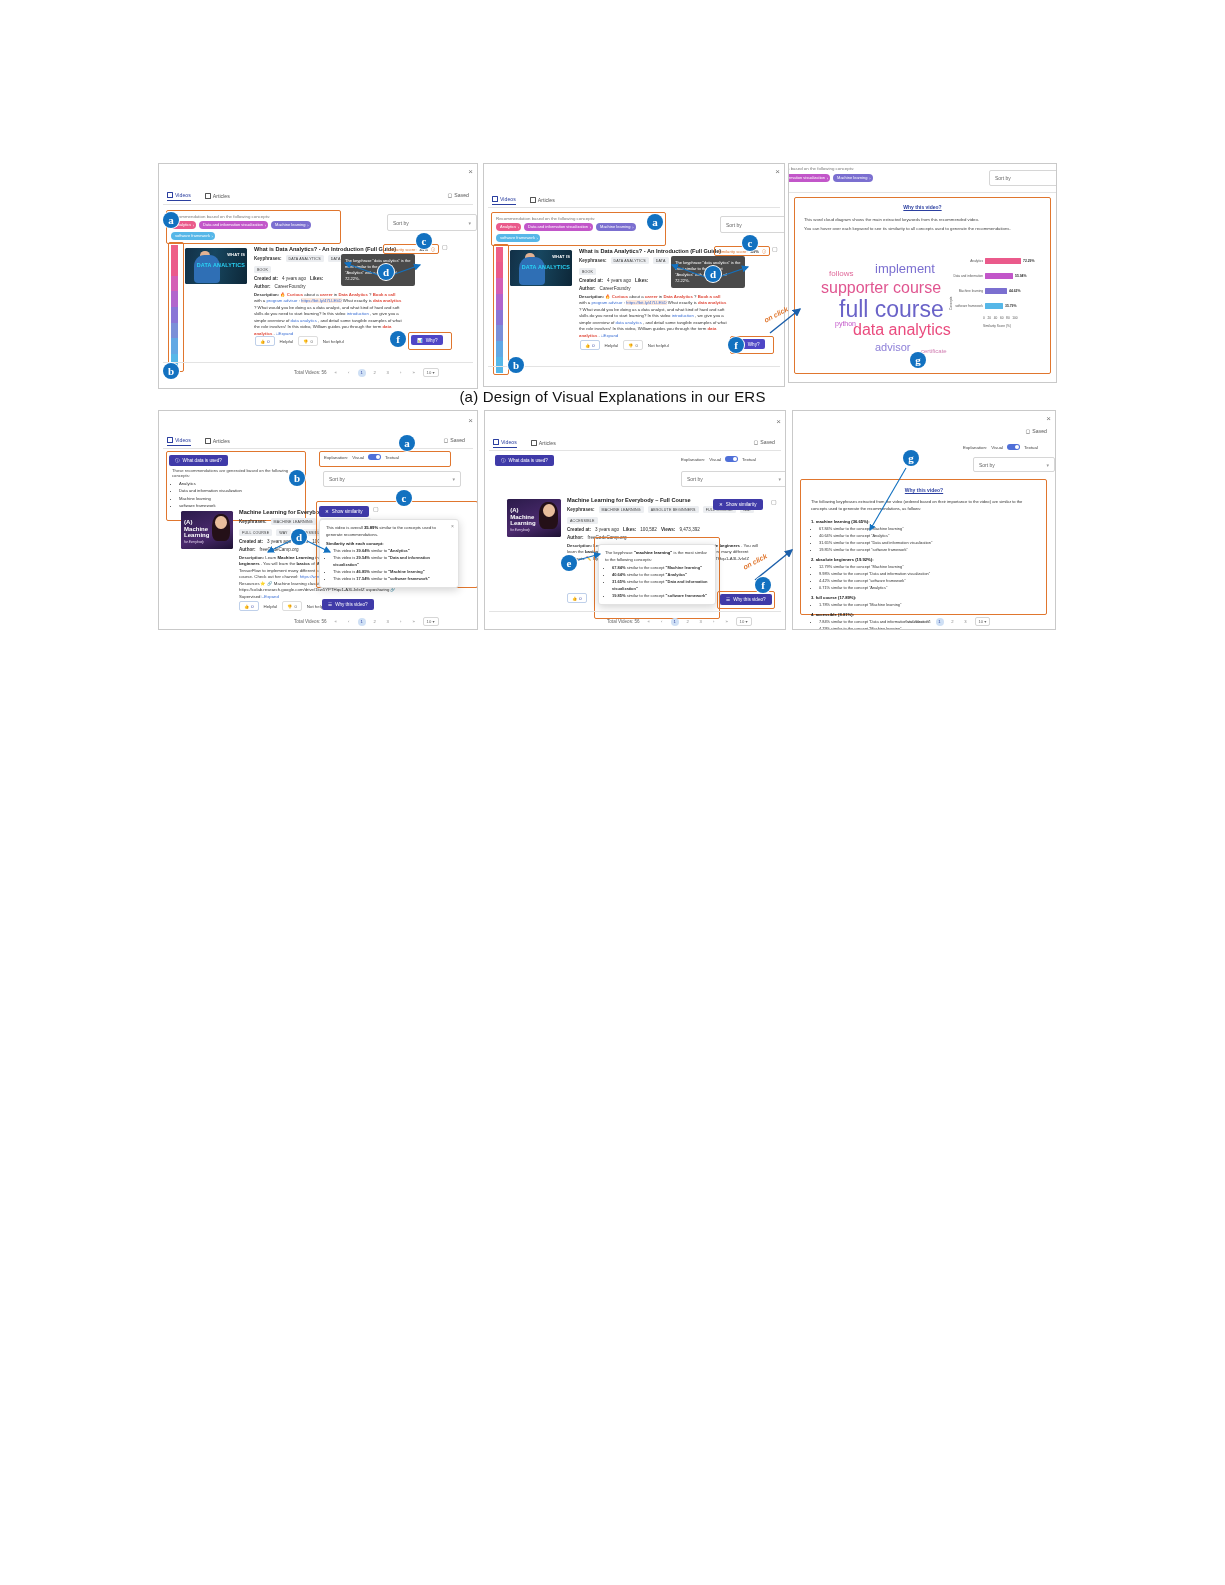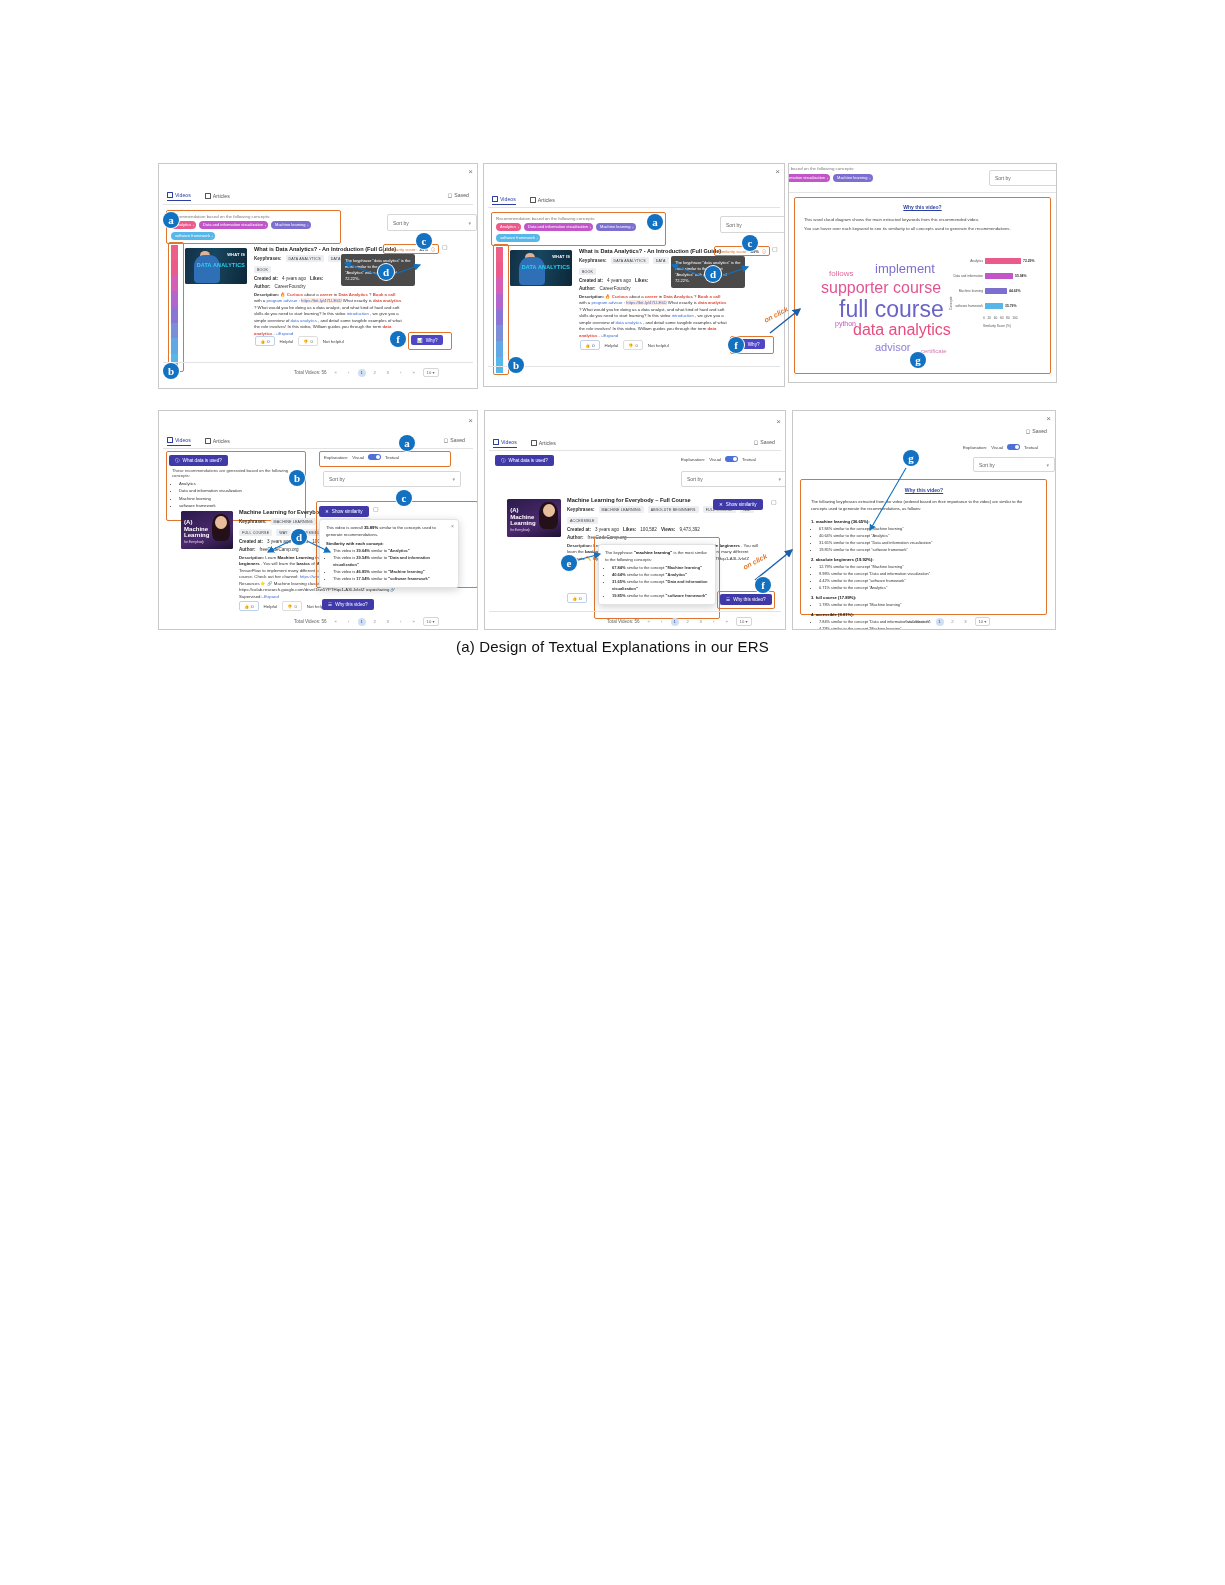--- a/index.html
+++ b/index.html
@@ -430,20 +430,21 @@
           </marker>
         </defs>
       <path d="M378,112 L345,100" stroke="#1271c0" stroke-width="1.2" fill="none" marker-end="url(#ah)"></path>
       <path d="M392,112 L420,102" stroke="#1271c0" stroke-width="1.2" fill="none" marker-end="url(#ah)"></path>
       <path d="M705,114 L672,102" stroke="#1271c0" stroke-width="1.2" fill="none" marker-end="url(#ah)"></path>
       <path d="M719,114 L748,104" stroke="#1271c0" stroke-width="1.2" fill="none" marker-end="url(#ah)"></path>
       <path d="M770,170 L800,146" stroke="#1b5faa" stroke-width="1.4" fill="none" marker-end="url(#ao)"></path>
     </svg>
   </div>
 
+  <div class="cap cap1">(a) Design of Visual Explanations in our ERS</div>
 
   <div class="row row2">
 
     <div class="panel" style="left:158px;width:318px;height:218px;">
       <div class="win">
         <div class="winbar" style="top:5px;">×</div>
         <div class="tabs" style="top:26px;">
           <div class="tab active">
               <span class="tabico"></span>
               <span>Videos</span>
@@ -774,15 +775,14 @@
           </marker>
         </defs>
       <path d="M292,130 L268,142" stroke="#1271c0" stroke-width="1.2" fill="none" marker-end="url(#ah2)"></path>
       <path d="M305,130 L330,142" stroke="#1271c0" stroke-width="1.2" fill="none" marker-end="url(#ah2)"></path>
       <path d="M578,150 L600,144" stroke="#1271c0" stroke-width="1.2" fill="none" marker-end="url(#ah2)"></path>
       <path d="M755,170 L792,140" stroke="#1b5faa" stroke-width="1.4" fill="none" marker-end="url(#ao2)"></path>
       <path d="M906,58 L870,120" stroke="#1271c0" stroke-width="1.1" fill="none" marker-end="url(#ah2)"></path>
     </svg>
   </div>
 
-  <div class="cap cap2">(a) Design of Textual Explanations in our ERS</div>
 
 </div>
 
 </body></html>

